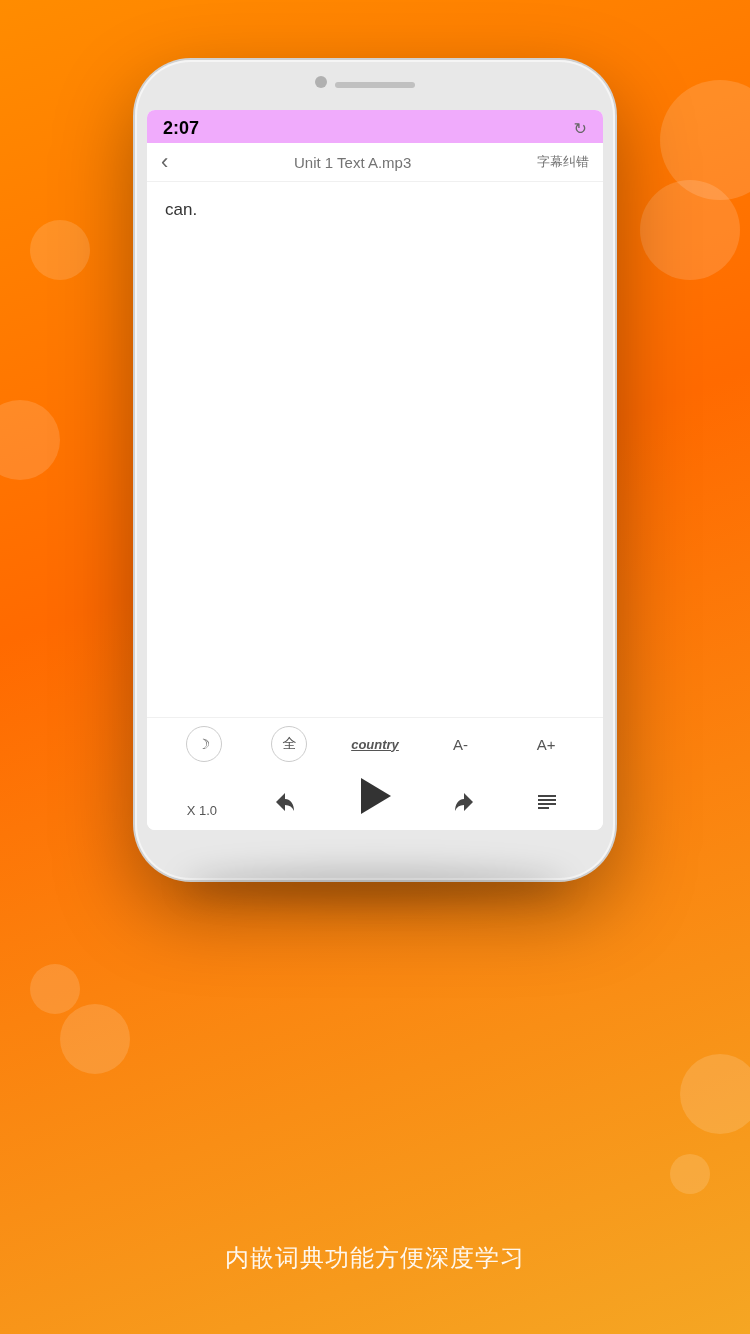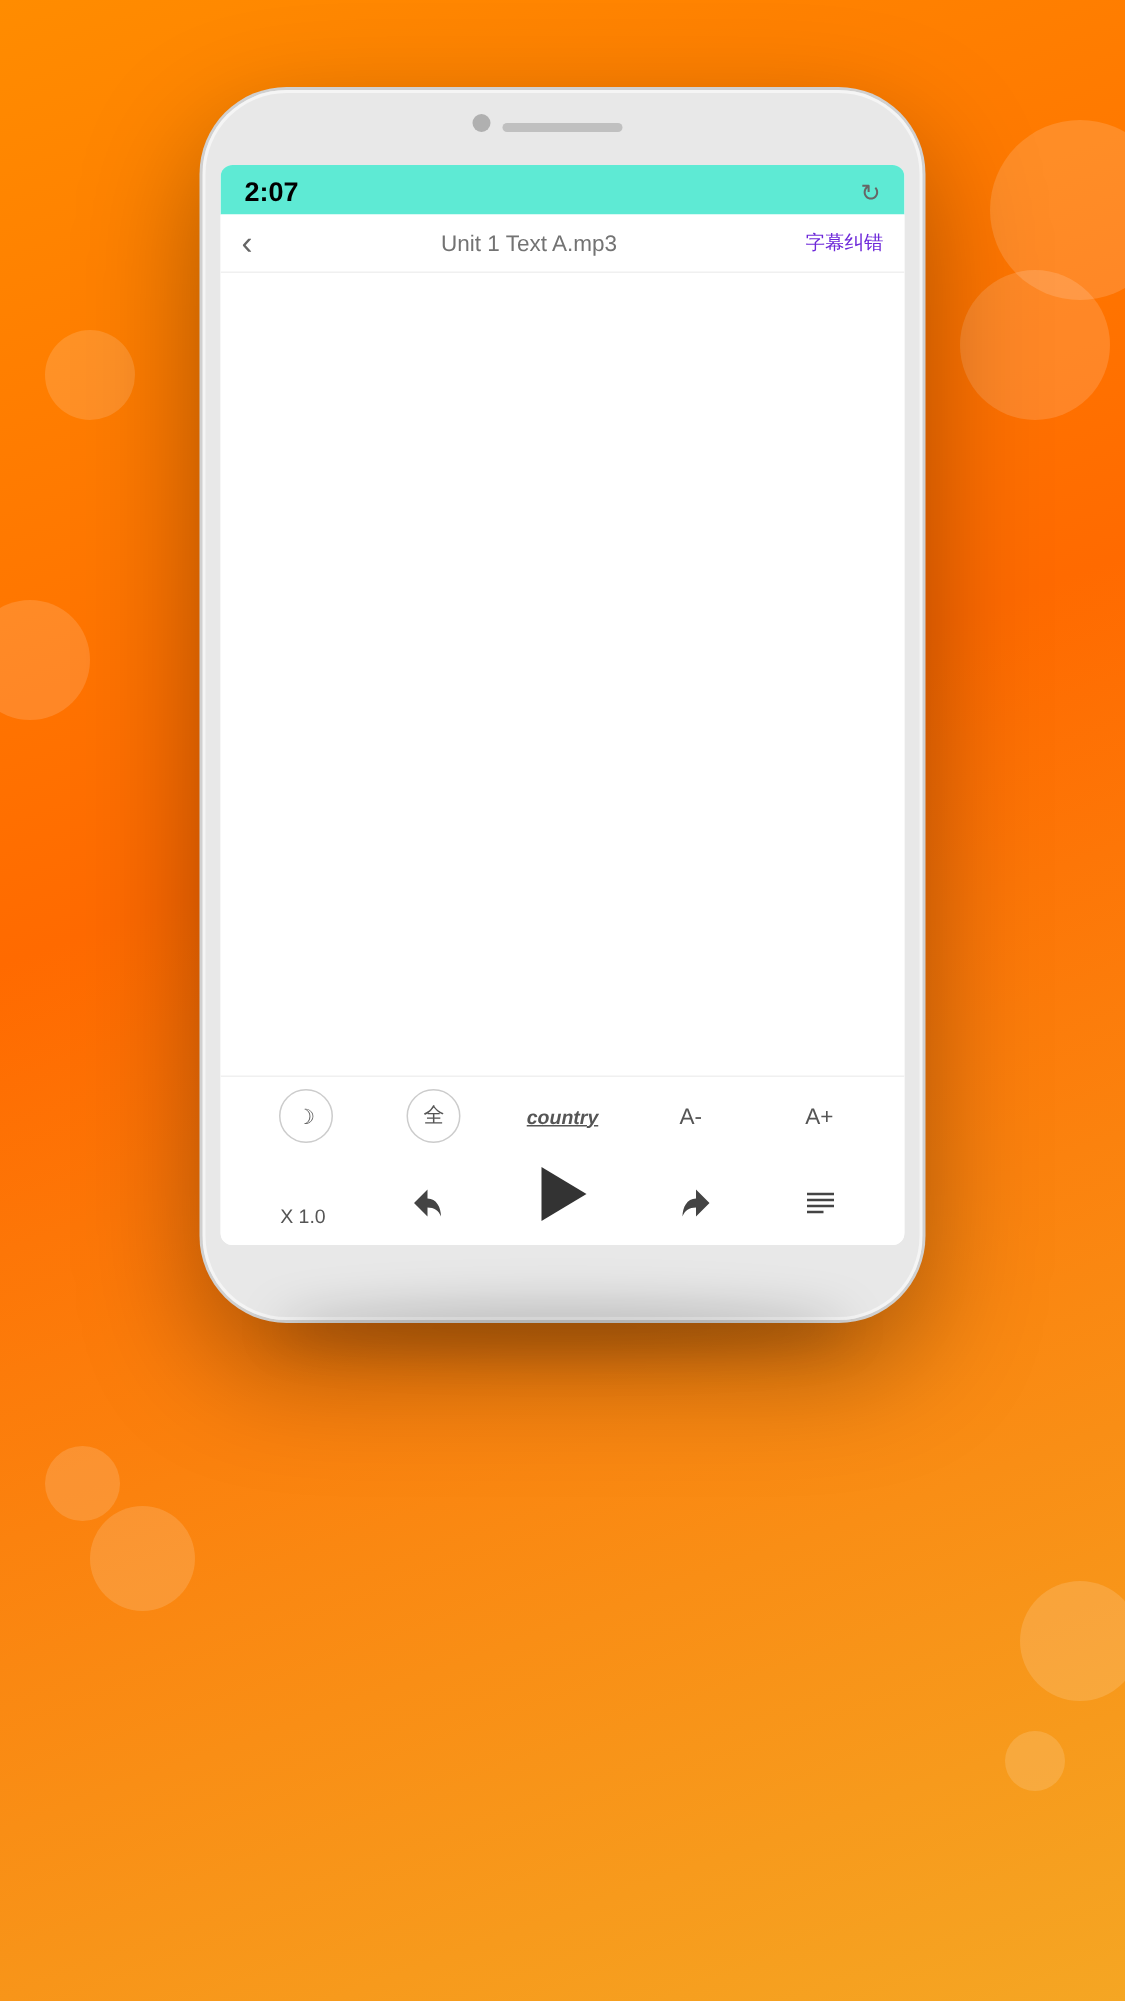--- a/index.html
+++ b/index.html
@@ -86,21 +86,21 @@
       display: flex;
       flex-direction: column;
     }
 
     
     .status-bar {
       display: flex;
       justify-content: space-between;
       align-items: center;
       padding: 8px 16px 4px;
-      background: #5eead4;
+      background: #f0abfc;
     }
     .status-time {
       font-size: 18px;
       font-weight: 700;
       color: #000;
     }
     .status-icon {
       font-size: 16px;
       color: #666;
     }
@@ -119,21 +119,21 @@
       color: #666;
       cursor: pointer;
     }
     .nav-title {
       font-size: 15px;
       color: #737373;
       font-weight: 500;
     }
     .nav-action {
       font-size: 13px;
-      color: #6d28d9;
+      color: #737373;
     }
 
     
     .content-area {
       flex: 1;
       padding: 14px 18px;
       overflow-y: auto;
       background: #fff;
     }
     .text-line {
@@ -320,20 +320,23 @@
         <span class="status-icon">↻</span>
       </div>
 
       <div class="nav-bar">
         <span class="nav-back">‹</span>
         <span class="nav-title">Unit 1 Text A.mp3</span>
         <span class="nav-action">字幕纠错</span>
       </div>
 
       <div class="content-area">
+        <div class="text-paragraph">
+          <span class="text-line">can.</span>
+        </div>
       </div>
 
       <div class="player-area">
 
         <div class="player-icons">
           <div class="player-icon-btn">
             <span>☽</span>
           </div>
           <div class="player-icon-btn">
             <span class="player-icon-text-plain">全</span>
@@ -375,13 +378,14 @@
           </div>
         </div>
 
       </div>
     </div>
   </div>
   <div class="phone-shadow"></div>
 </div>
 
 <div class="bottom-section">
+  <div class="sub-heading">内嵌词典功能方便深度学习</div>
 </div>
 
 </body></html>

